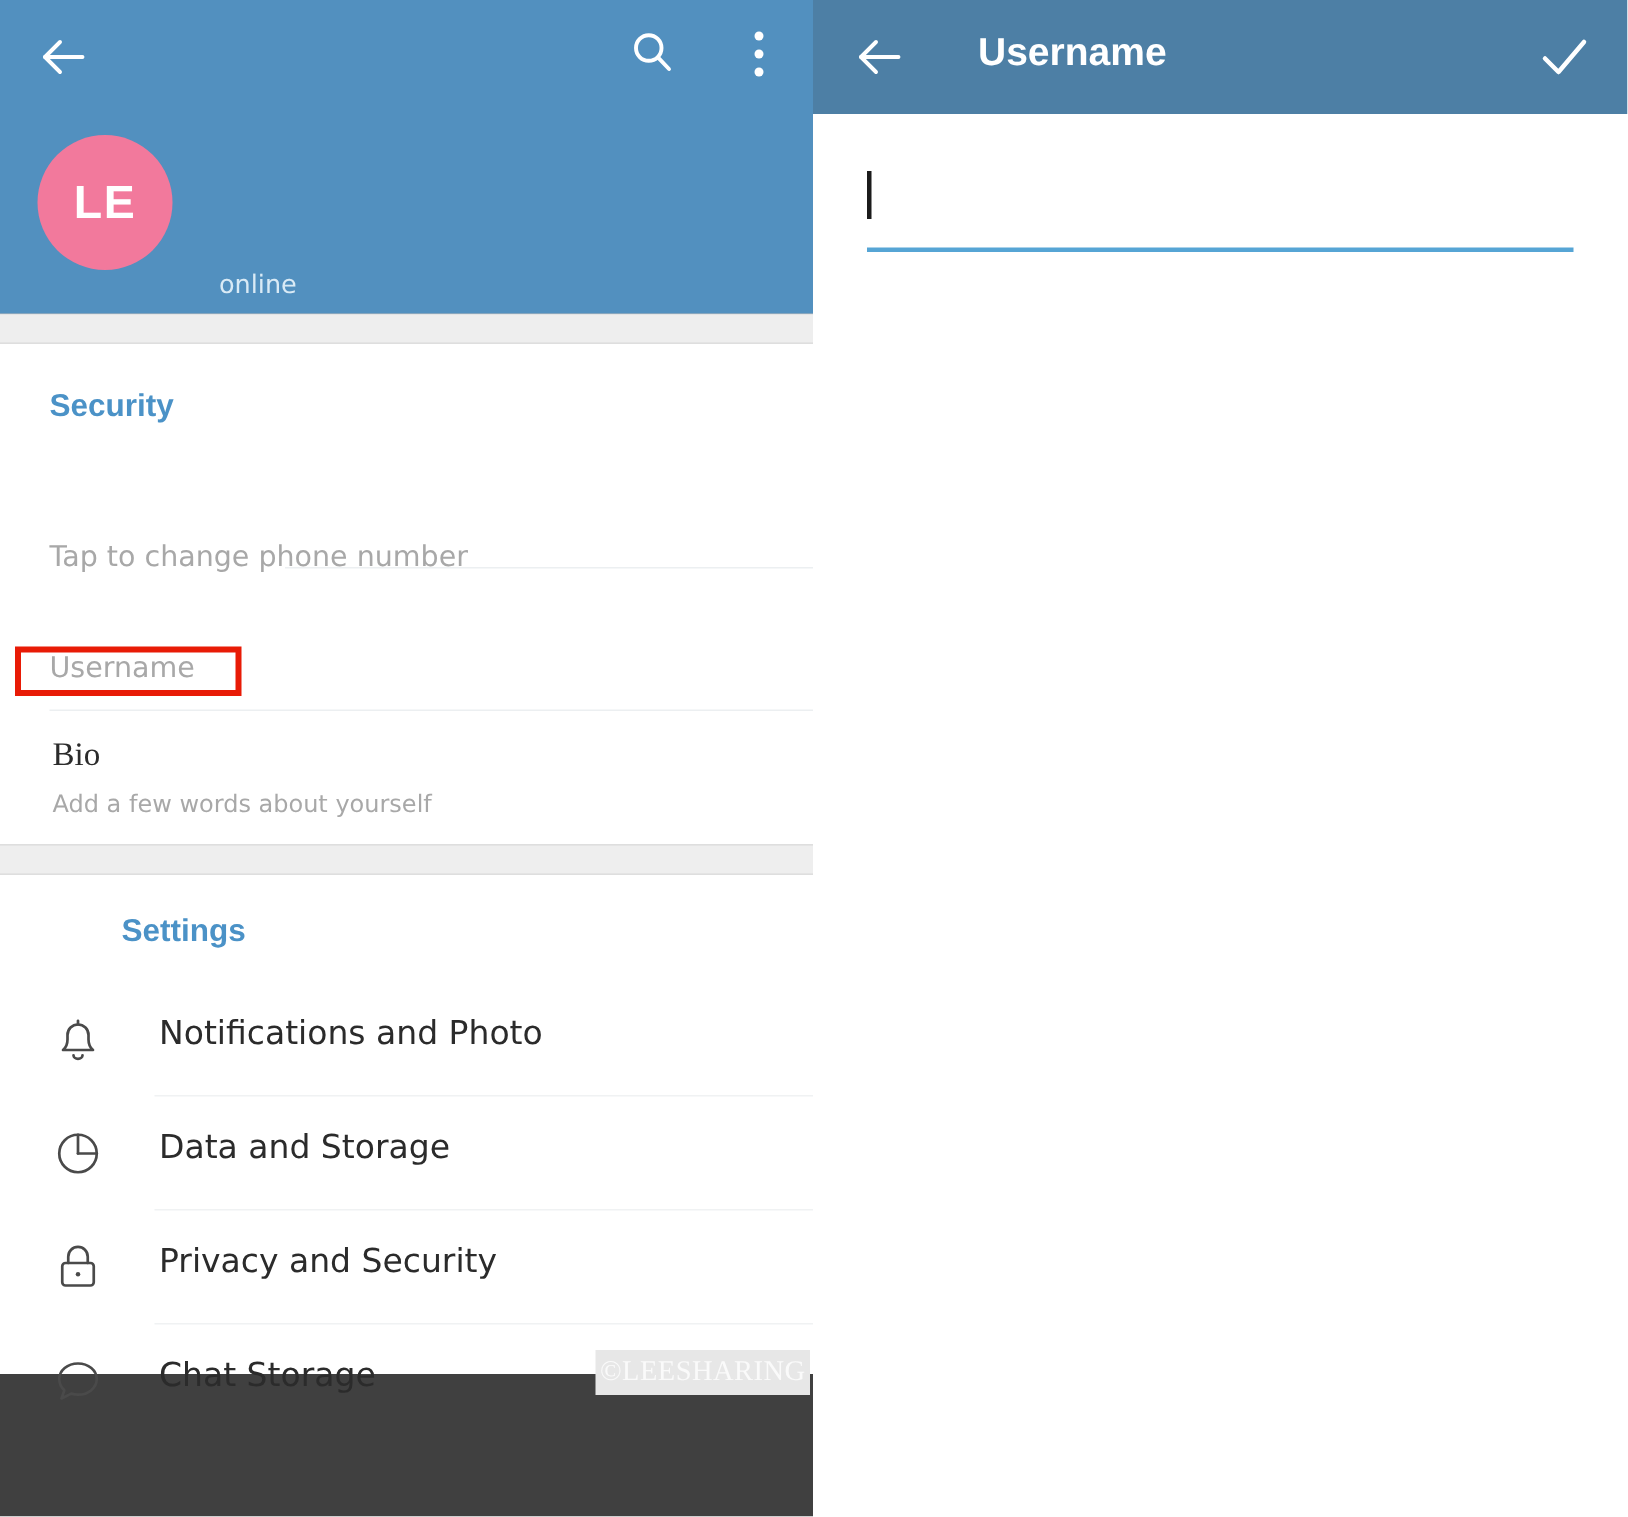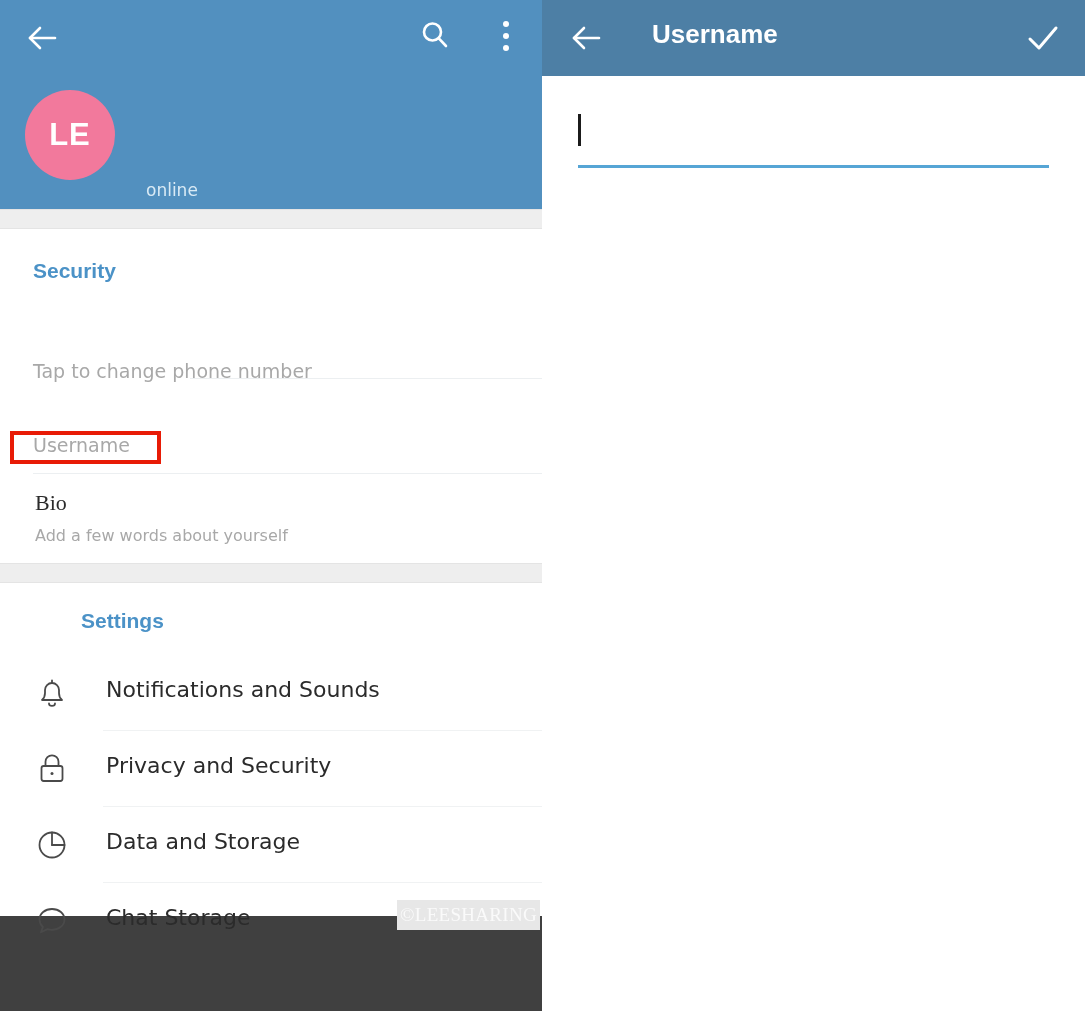--- a/index.html
+++ b/index.html
@@ -287,51 +287,51 @@
       <div class="settings-list">
 
         <div class="settings-item">
           <div class="row-icon">
             <svg viewBox="0 0 36 36" width="36" height="36" fill="none" stroke="#4a4a4a" stroke-width="1.8" stroke-linecap="round" stroke-linejoin="round">
               <path d="M8 25 h20 c-2.5 -2 -3 -4 -3 -7 v-3 a7 7 0 0 0 -14 0 v3 c0 3 -0.5 5 -3 7 z"></path>
               <path d="M15 28.5 a3 2.4 0 0 0 6 0"></path>
               <line x1="18" y1="8" x2="18" y2="5.5"></line>
             </svg>
           </div>
-          <div class="row-label">Notifications and Sounds</div>
+          <div class="row-label">Notifications and Photo</div>
+          <div class="row-sep"></div>
+        </div>
+
+        <div class="settings-item">
+          <div class="row-icon">
+            <svg viewBox="0 0 36 36" width="36" height="36" fill="none" stroke="#4a4a4a" stroke-width="1.8" stroke-linecap="round" stroke-linejoin="round">
+              <circle cx="18" cy="18" r="12.5"></circle>
+              <line x1="18" y1="18" x2="18" y2="5.5"></line>
+              <line x1="18" y1="18" x2="30.5" y2="18"></line>
+            </svg>
+          </div>
+          <div class="row-label">Data and Storage</div>
           <div class="row-sep"></div>
         </div>
 
         <div class="settings-item">
           <div class="row-icon">
             <svg viewBox="0 0 36 36" width="36" height="36" fill="none" stroke="#4a4a4a" stroke-width="1.8" stroke-linecap="round" stroke-linejoin="round">
               <rect x="7.5" y="15" width="21" height="15" rx="2.2"></rect>
               <path d="M11.5 15 v-4.2 a6.5 6.5 0 0 1 13 0 v4.2"></path>
               <circle cx="18" cy="22.5" r="1.5" fill="#4a4a4a" stroke="none"></circle>
             </svg>
           </div>
           <div class="row-label">Privacy and Security</div>
           <div class="row-sep"></div>
         </div>
 
         <div class="settings-item">
           <div class="row-icon">
             <svg viewBox="0 0 36 36" width="36" height="36" fill="none" stroke="#4a4a4a" stroke-width="1.8" stroke-linecap="round" stroke-linejoin="round">
-              <circle cx="18" cy="18" r="12.5"></circle>
-              <line x1="18" y1="18" x2="18" y2="5.5"></line>
-              <line x1="18" y1="18" x2="30.5" y2="18"></line>
-            </svg>
-          </div>
-          <div class="row-label">Data and Storage</div>
-          <div class="row-sep"></div>
-        </div>
-
-        <div class="settings-item">
-          <div class="row-icon">
-            <svg viewBox="0 0 36 36" width="36" height="36" fill="none" stroke="#4a4a4a" stroke-width="1.8" stroke-linecap="round" stroke-linejoin="round">
               <path d="M18 6 c7 0 12.5 4.6 12.5 10.4 c0 5.8 -5.5 10.4 -12.5 10.4 c-1.6 0 -3.1 -0.25 -4.5 -0.7 l-6.5 3.2 l1.9 -5.4 c-2.1 -1.9 -3.4 -4.4 -3.4 -7.5 C5.5 10.6 11 6 18 6 z"></path>
             </svg>
           </div>
           <div class="row-label">Chat Storage</div>
 
         </div>
 
       </div>
     </div>
 

